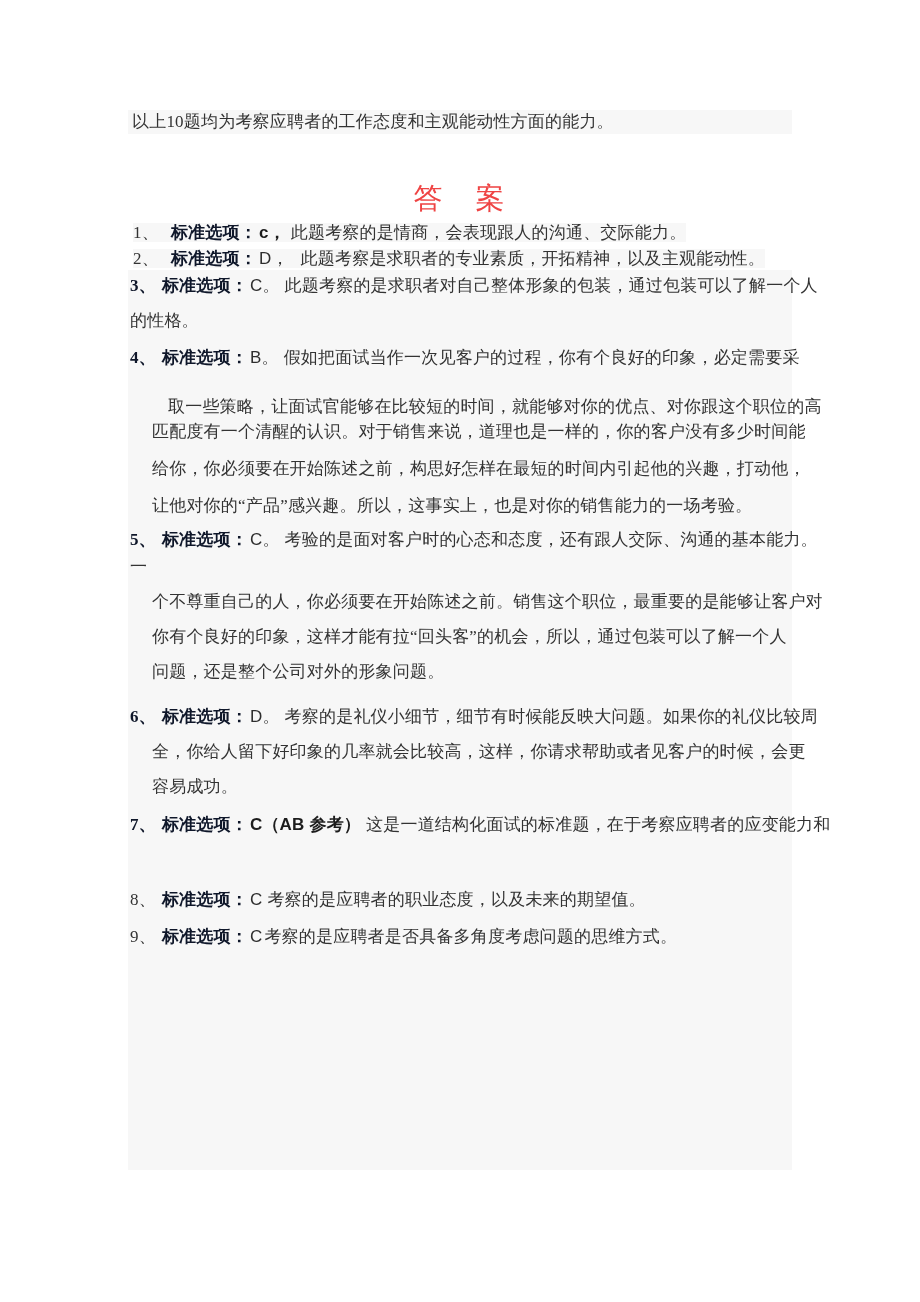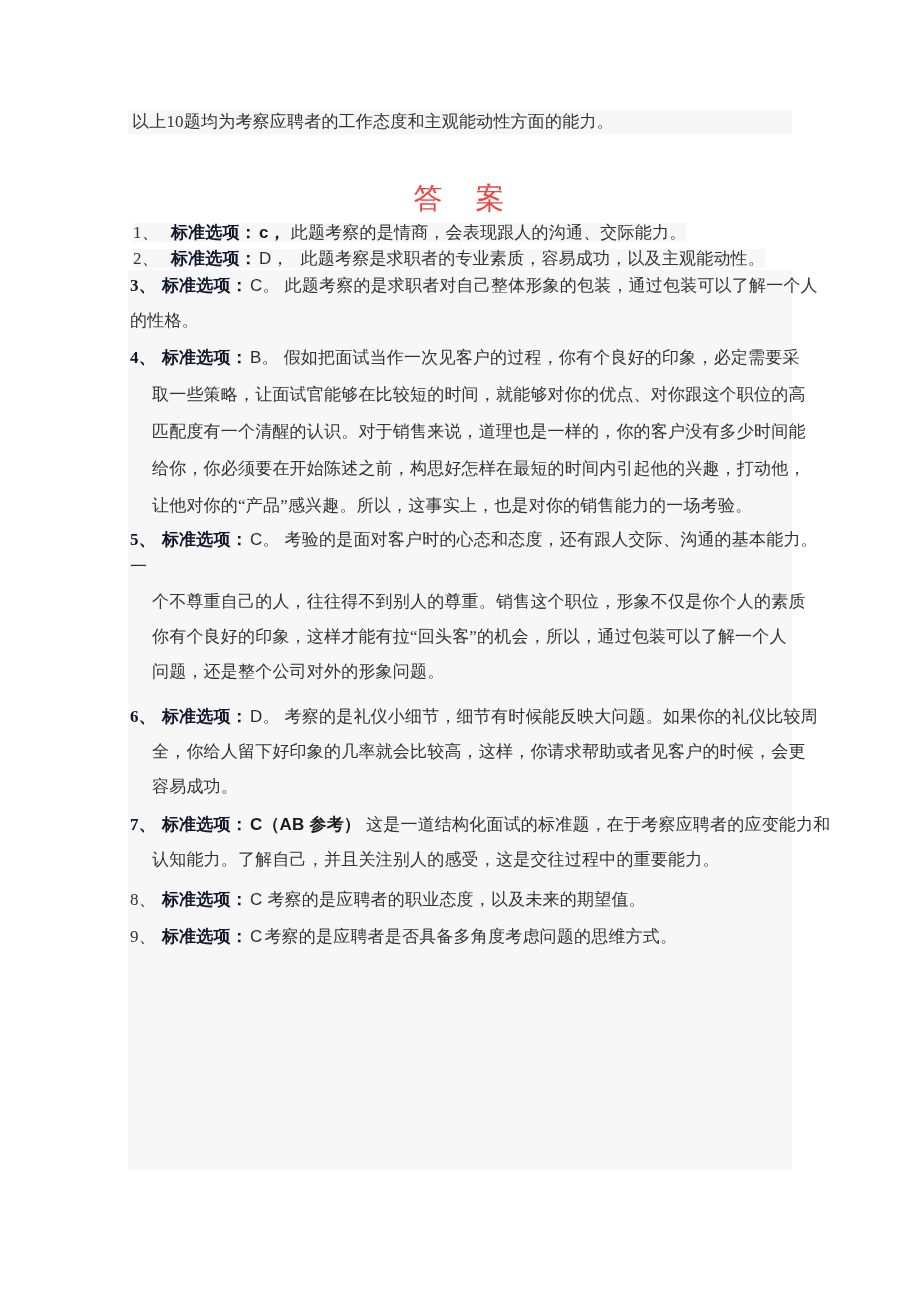--- a/index.html
+++ b/index.html
@@ -63,57 +63,56 @@
   <div class="doc-title">答　案</div>
 
   <div class="line item-line" style="left:133px;top:221px;">
     <span class="hl">
       <span class="num widegap">1、</span><span class="b">标准选项：</span><span class="ans b">c，</span><span>此题考察的是情商，会表现跟人的沟通、交际能力。</span>
     </span>
   </div>
 
   <div class="line item-line" style="left:133px;top:247px;">
     <span class="hl">
-      <span class="num widegap">2、</span><span class="b">标准选项：</span><span class="ans" style="margin-right:12px;">D，</span><span>此题考察是求职者的专业素质，容易成功，以及主观能动性。</span>
+      <span class="num widegap">2、</span><span class="b">标准选项：</span><span class="ans" style="margin-right:12px;">D，</span><span>此题考察是求职者的专业素质，开拓精神，以及主观能动性。</span>
     </span>
   </div>
 
   <div class="gray-block">
 
     <div class="line item-line" style="top:4px;">
       <span class="num b">3、</span><span class="b">标准选项：</span><span class="ans">C。</span><span>此题考察的是求职者对自己整体形象的包装，通过包装可以了解一个人</span>
     </div>
     <div class="line" style="top:39px;">的性格。</div>
 
     <div class="line item-line" style="top:76px;">
       <span class="num b">4、</span><span class="b">标准选项：</span><span class="ans">B。</span><span>假如把面试当作一次见客户的过程，你有个良好的印象，必定需要采</span>
     </div>
-    <div class="line ind" style="top:113px;">取一些策略，让面试官能够在比较短的时间，就能够对你的优点、对你跟这个职位的高</div>
+    <div class="line ind" style="top:125px;margin-left:16px;">取一些策略，让面试官能够在比较短的时间，就能够对你的优点、对你跟这个职位的高</div>
     <div class="line ind" style="top:187px;">给你，你必须要在开始陈述之前，构思好怎样在最短的时间内引起他的兴趣，打动他，</div>
     <div class="line ind" style="top:150px;">匹配度有一个清醒的认识。对于销售来说，道理也是一样的，你的客户没有多少时间能</div>
     <div class="line ind" style="top:224px;">让他对你的“产品”感兴趣。所以，这事实上，也是对你的销售能力的一场考验。</div>
 
     <div class="line item-line" style="top:258px;">
       <span class="num b">5、</span><span class="b">标准选项：</span><span class="ans">C。</span><span>考验的是面对客户时的心态和态度，还有跟人交际、沟通的基本能力。</span>
     </div>
     <div class="line" style="top:285px;">一</div>
-    <div class="line ind" style="top:320px;">个不尊重自己的人，往往得不到别人的尊重。销售这个职位，形象不仅是你个人的素质</div>
+    <div class="line ind" style="top:320px;">个不尊重自己的人，你必须要在开始陈述之前。销售这个职位，最重要的是能够让客户对</div>
     <div class="line ind" style="top:355px;">你有个良好的印象，这样才能有拉“回头客”的机会，所以，通过包装可以了解一个人</div>
     <div class="line ind" style="top:390px;">问题，还是整个公司对外的形象问题。</div>
 
     <div class="line item-line" style="top:435px;">
       <span class="num b">6、</span><span class="b">标准选项：</span><span class="ans">D。</span><span>考察的是礼仪小细节，细节有时候能反映大问题。如果你的礼仪比较周</span>
     </div>
     <div class="line ind" style="top:470px;">全，你给人留下好印象的几率就会比较高，这样，你请求帮助或者见客户的时候，会更</div>
     <div class="line ind" style="top:505px;">容易成功。</div>
 
     <div class="line item-line" style="top:543px;">
       <span class="num b">7、</span><span class="b">标准选项：</span><span class="ans b">C（AB 参考）</span><span>这是一道结构化面试的标准题，在于考察应聘者的应变能力和</span>
     </div>
-    <div class="line ind" style="top:578px;">认知能力。了解自己，并且关注别人的感受，这是交往过程中的重要能力。</div>
 
     <div class="line item-line" style="top:618px;">
       <span class="num">8、</span><span class="b">标准选项：</span><span class="ans">C</span><span>考察的是应聘者的职业态度，以及未来的期望值。</span>
     </div>
 
     <div class="line item-line" style="top:655px;">
       <span class="num">9、</span><span class="b">标准选项：</span><span class="ans" style="margin-right:2px;">C</span><span>考察的是应聘者是否具备多角度考虑问题的思维方式。</span>
     </div>
 
 

